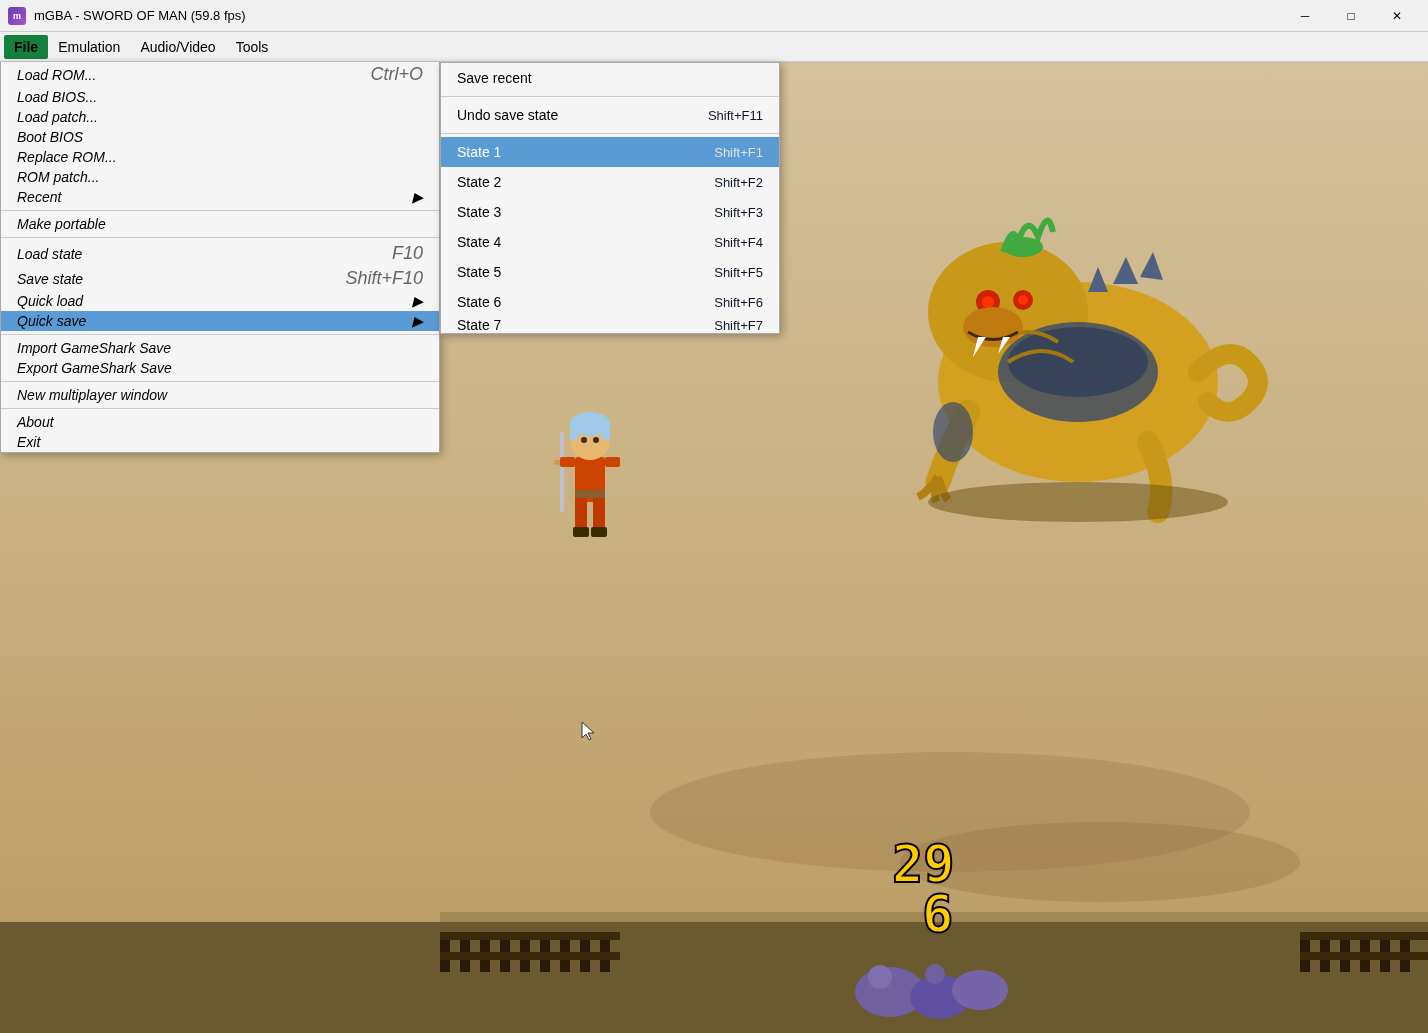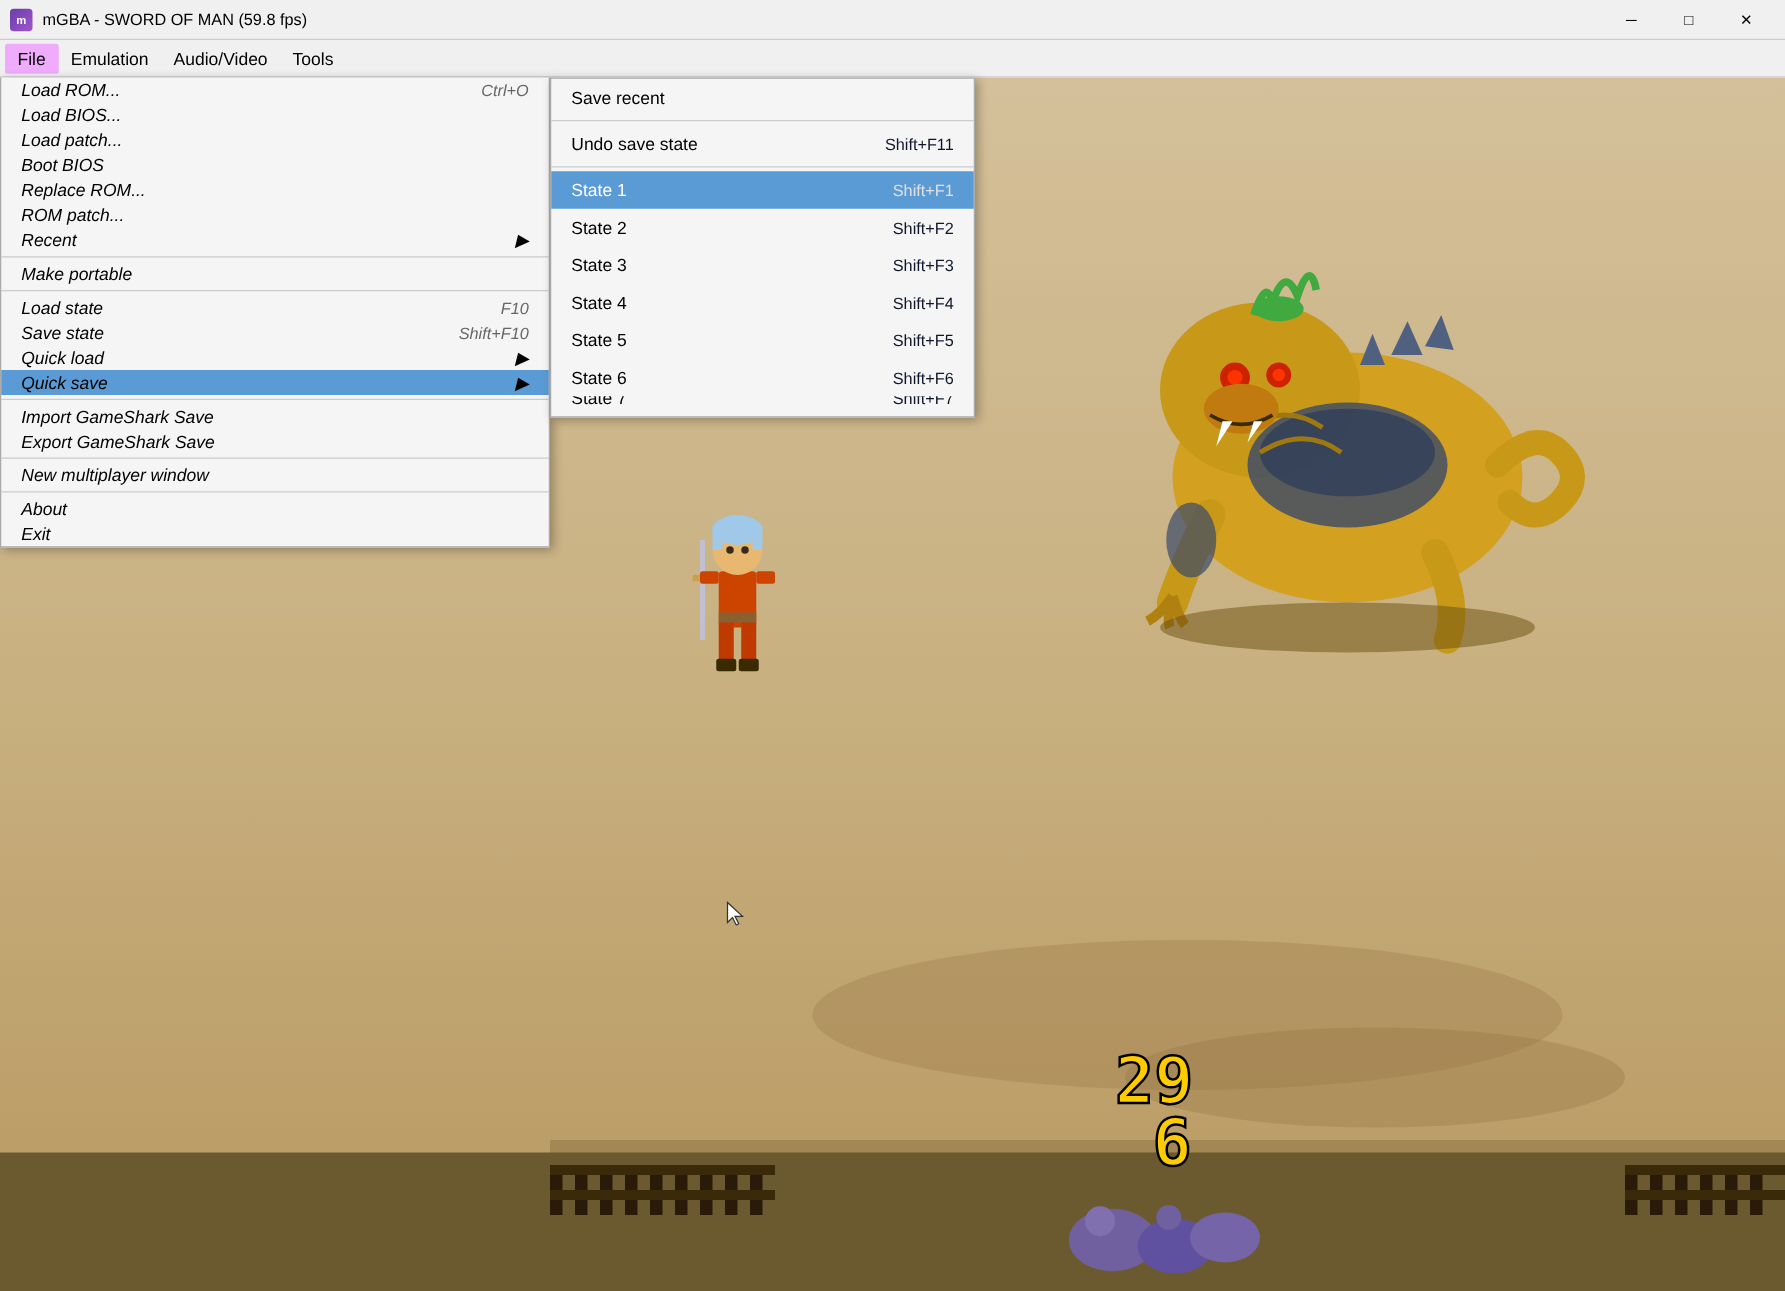--- a/index.html
+++ b/index.html
@@ -72,21 +72,21 @@
       position: relative;
       z-index: 100;
       border-bottom: 1px solid #ccc;
     }
     .menu-item {
       padding: 4px 10px;
       cursor: pointer;
       border-radius: 2px;
       font-size: 14px;
     }
-    .menu-item.active { background: #f0abfc; }
+    .menu-item.active { background: #15803d; font-weight: bold; }
 
     
     .game-area {
       position: absolute;
       top: 62px;
       left: 0;
       width: 1428px;
       height: calc(1033px - 62px);
       background: #bef264;
       overflow: hidden;
@@ -118,21 +118,21 @@
       align-items: center;
       padding: 2px 16px;
       cursor: pointer;
       font-size: 14px;
       color: #000;
       font-style: italic;
     }
     .file-menu-item.highlighted { background: #5b9bd5; color: #000000; }
     .file-menu-item .shortcut {
       color: #666;
-      font-size: 13px;
+      font-size: 18px;
     }
     .file-menu-separator {
       height: 1px;
       background: #ccc;
       margin: 3px 0;
     }
     .submenu-arrow {
       margin-left: auto;
       padding-left: 8px;
     }
@@ -144,21 +144,21 @@
       left: 440px;
       width: 340px;
       background: #f5f5f5;
       border: 1px solid #aaa;
       box-shadow: 2px 2px 8px rgba(0,0,0,0.3);
       z-index: 210;
     }
     .quicksave-item {
       display: flex;
       justify-content: space-between;
-      align-items: flex-end;
+      align-items: center;
       padding: 7px 16px;
       cursor: pointer;
       font-size: 14px;
       color: #000;
     }
     .quicksave-item.highlighted { background: #5b9bd5; color: white; }
     .quicksave-item .shortcut {
       color: #0f172a;
       font-size: 13px;
     }

